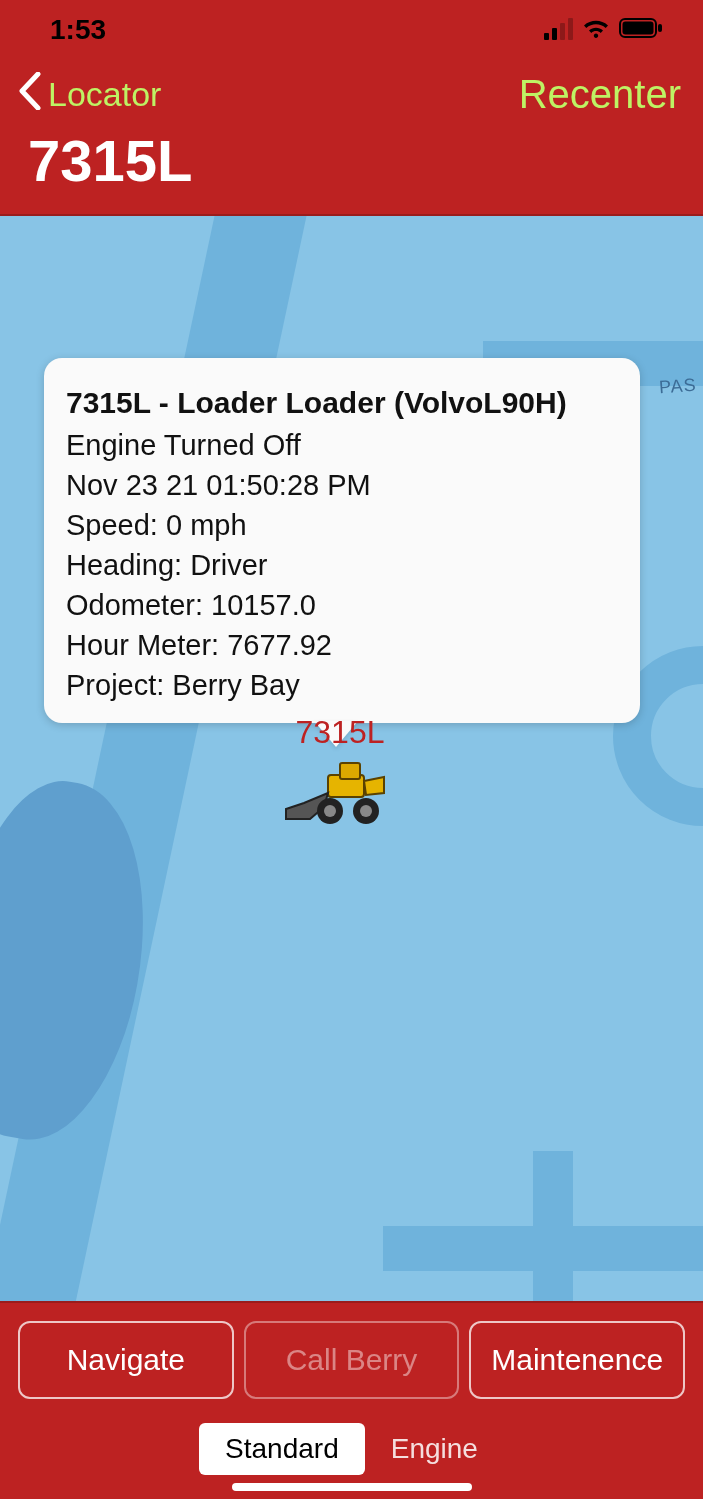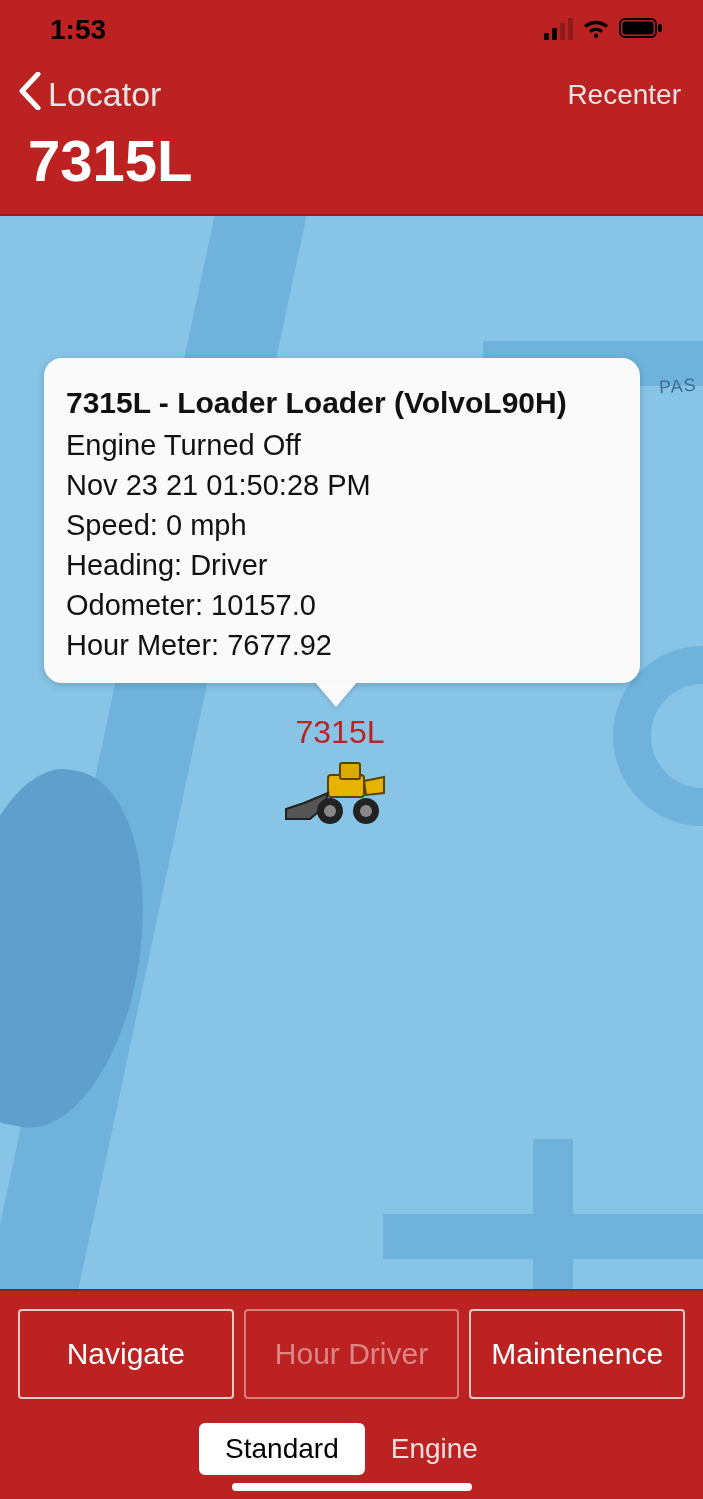--- a/index.html
+++ b/index.html
@@ -22,26 +22,26 @@
   .signal-bars { display: flex; align-items: flex-end; gap: 3px; height: 20px; }
   .signal-bars span { width: 5px; background: #000; border-radius: 1px; }
   .signal-bars span:nth-child(1){height:7px;} .signal-bars span:nth-child(2){height:12px;}
   .signal-bars span.off { background: rgba(0,0,0,0.25); }
   .signal-bars span:nth-child(3){height:17px;} .signal-bars span:nth-child(4){height:22px;}
 
   
   .nav-header {
     display:flex; align-items:center; justify-content:space-between;
     padding: 12px 22px 6px 18px;
-    color: #e5e5e5;
+    color: #bef264;
   }
   .back-wrap { display:flex; align-items:center; gap:6px; }
   .chevron-left { font-size: 44px; line-height: 1; font-weight: 400; }
   .back-label { font-size: 34px; font-weight: 400; }
-  .recenter { font-size: 28px; font-weight: 400; }
+  .recenter { font-size: 40px; font-weight: 400; }
 
   .page-title {
     color:#fff; font-size: 58px; font-weight: 800;
     padding: 4px 28px 20px 28px;
   }
 
   
   .map {
     flex: 1 1 auto;
     position: relative;
@@ -97,22 +97,22 @@
 
   
   .bottom {
     padding: 18px 18px 22px 18px;
     display:flex; flex-direction:column; gap: 22px;
   }
   .action-row { display:flex; gap: 10px; }
   .action-btn {
     flex:1 1 0;
     border: 2px solid rgba(255,255,255,0.75);
-    border-radius: 4px;
-    height: 90px;
+    border-radius: 12px;
+    height: 78px;
     display:flex; align-items:center; justify-content:center;
     color:#fff; font-size: 30px;
     background: transparent;
   }
   .action-btn.disabled { color: rgba(255,255,255,0.45); border-color: rgba(255,255,255,0.4); }
 
   .seg-row { display:flex; justify-content:center; }
   .seg {
     display:flex; align-items:center;
     height: 56px;
@@ -185,20 +185,21 @@
     <div class="road-label">PAS</div>
 
     <div class="callout">
       <div class="title">7315L - Loader Loader (VolvoL90H)</div>
       <div>Engine Turned Off</div>
       <div>Nov 23 21 01:50:28 PM</div>
       <div>Speed: 0 mph</div>
       <div>Heading: Driver</div>
       <div>Odometer: 10157.0</div>
       <div>Hour Meter: 7677.92</div>
+      <div>Project: Berry Bay</div>
     </div>
 
     <div class="marker-wrap">
       <div class="marker-label">7315L</div>
       <span>
         <svg class="marker-icon" viewBox="0 0 120 70">
 
           <rect x="48" y="18" width="36" height="22" rx="3" fill="#e6b400" stroke="#5a4200" stroke-width="2"></rect>
           <rect x="60" y="6" width="20" height="16" rx="2" fill="#dca900" stroke="#5a4200" stroke-width="2"></rect>
           <path d="M48 36 L24 46 L6 52 L6 62 L30 62 L44 50 Z" fill="#555" stroke="#222" stroke-width="2"></path>
@@ -208,21 +209,21 @@
             <circle cx="86" cy="54" r="6" fill="#888"></circle>
           <path d="M84 24 L104 20 L104 36 L86 38 Z" fill="#e6b400" stroke="#5a4200" stroke-width="2"></path>
         </svg>
       </span>
     </div>
   </div>
 
   <div class="bottom">
     <div class="action-row" id="action-row">
         <div class="action-btn">Navigate</div>
-        <div class="action-btn disabled">Hour Driver</div>
+        <div class="action-btn disabled">Call Berry</div>
         <div class="action-btn">Maintenence</div>
       </div>
     <div class="seg-row">
       <div class="seg" id="seg">
           <div class="seg-item active">Standard</div>
           <div class="seg-item">Engine</div>
         </div>
     </div>
   </div>
 

